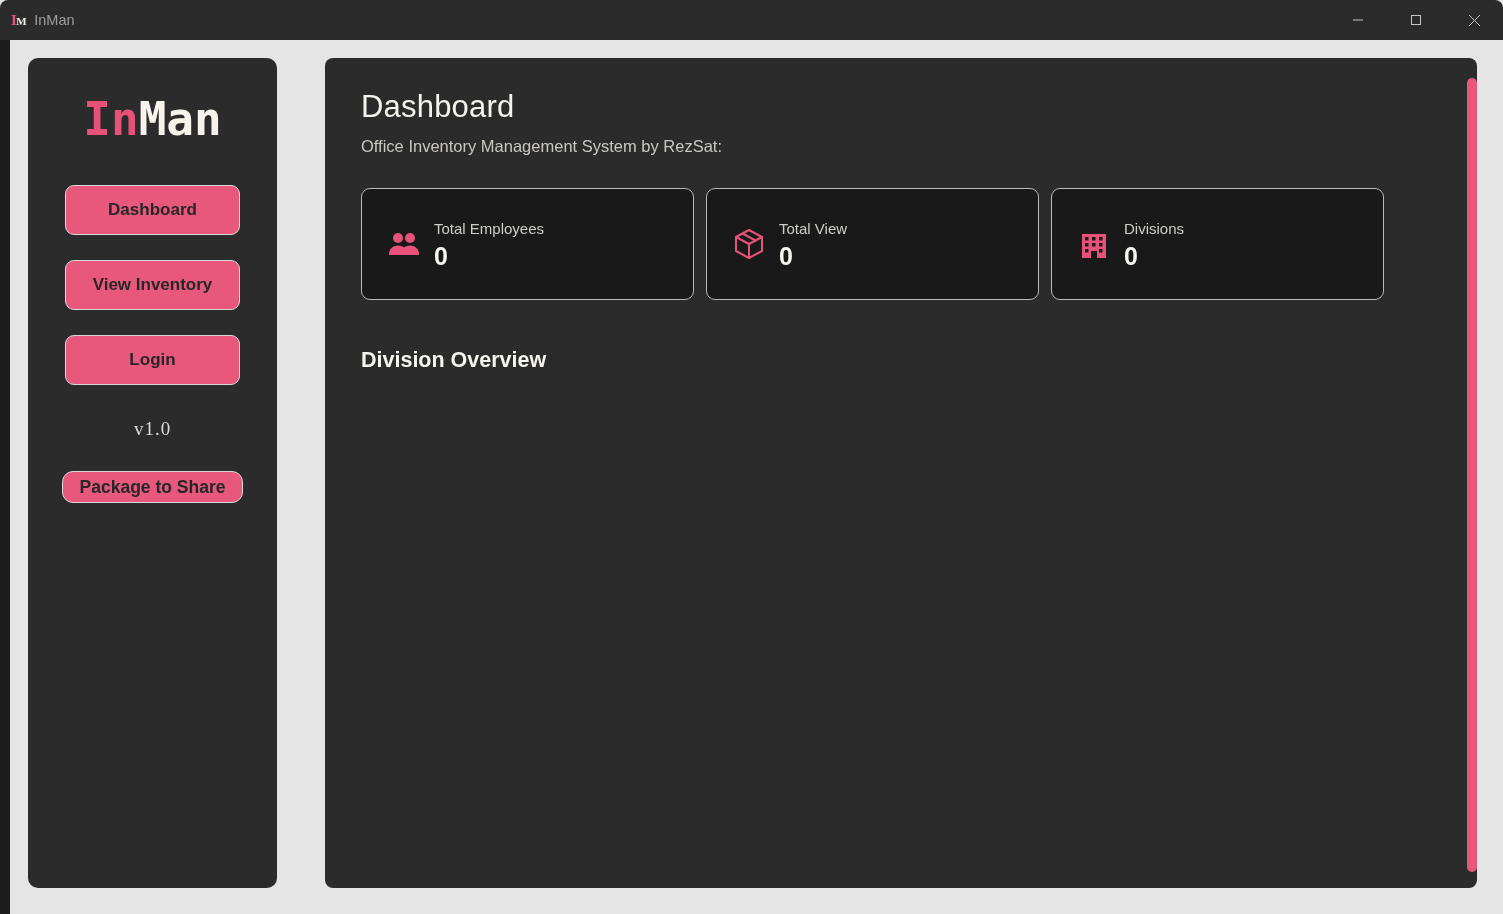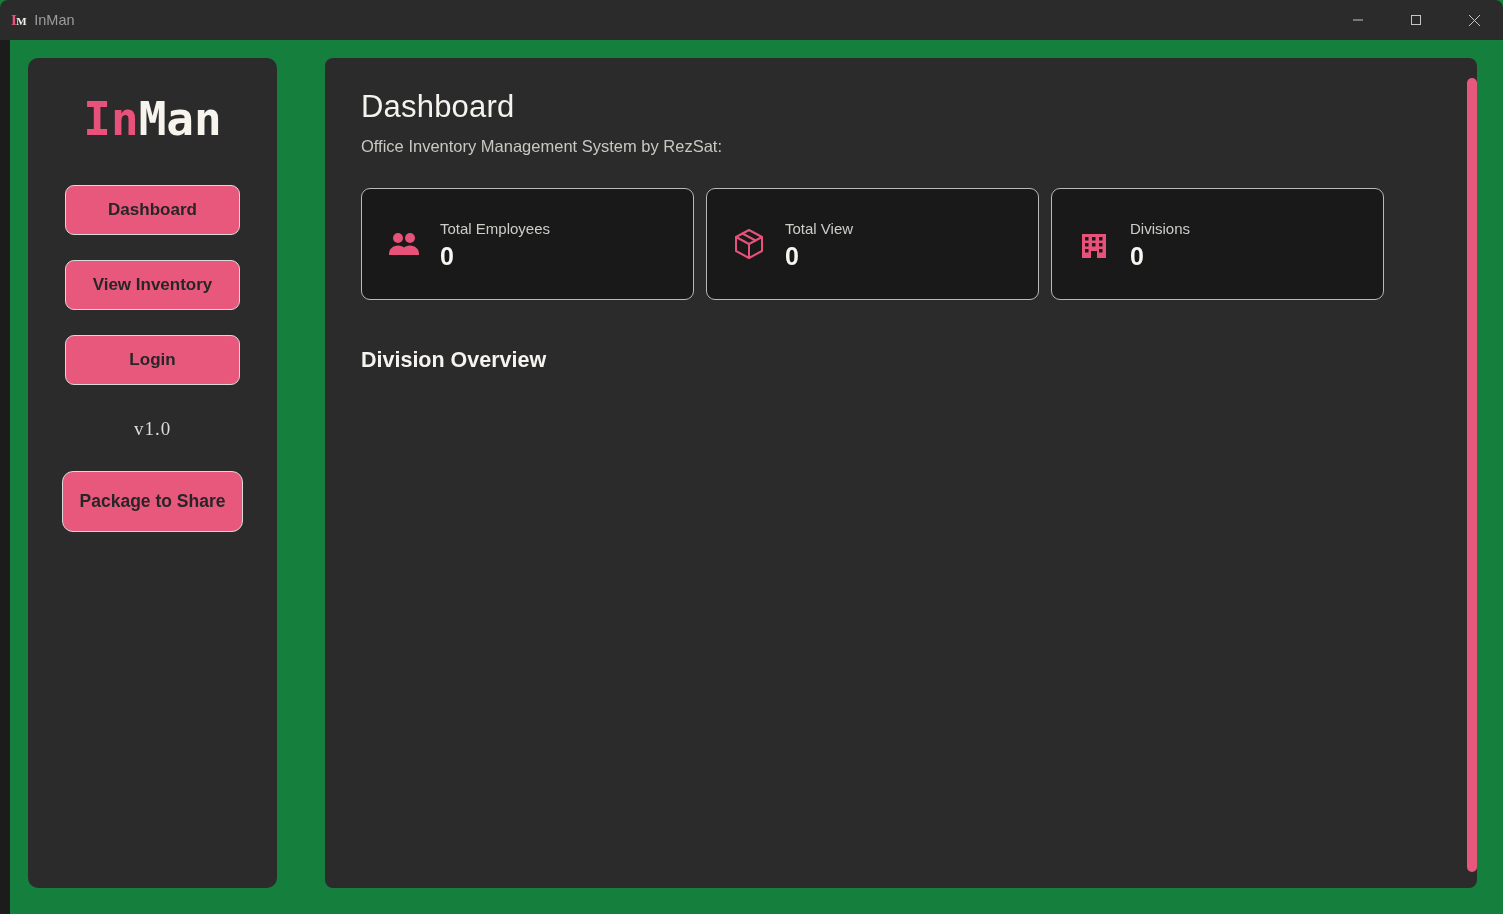--- a/index.html
+++ b/index.html
@@ -9,21 +9,21 @@
     height: 914px;
     overflow: hidden;
     background: #1e1e1e;
     font-family: "Liberation Sans", sans-serif;
   }
 
   #app {
     position: relative;
     width: 1503px;
     height: 914px;
-    background: #15803d;
+    background: #e5e5e5;
   }
 
   
   .titlebar {
     position: absolute;
     top: 0; left: 0;
     width: 1503px;
     height: 40px;
     background: #2b2b2b;
     border-top-left-radius: 8px;
@@ -124,21 +124,21 @@
 
   .pkg-btn {
     margin-top: 31px;
     background: #e8587d;
     color: #262626;
     border: 1px solid #d9d9d9;
     border-radius: 11px;
     font-family: "Liberation Sans", sans-serif;
     font-size: 17.5px;
     font-weight: bold;
-    height: 61px;
+    height: 32px;
     padding: 0 17px;
     cursor: pointer;
     display: flex;
     align-items: center;
     justify-content: center;
     white-space: nowrap;
   }
 
   
   .main {
@@ -174,21 +174,21 @@
   }
   .card {
     background: #191919;
     border: 1px solid #b9b9b9;
     border-radius: 9px;
     width: 333px;
     height: 112px;
     display: flex;
     align-items: center;
     padding-left: 25px;
-    gap: 19px;
+    gap: 13px;
   }
   .card-icon {
     width: 34px;
     height: 34px;
     display: flex;
     align-items: center;
     justify-content: center;
     flex: 0 0 auto;
     color: #e8527a;
   }

